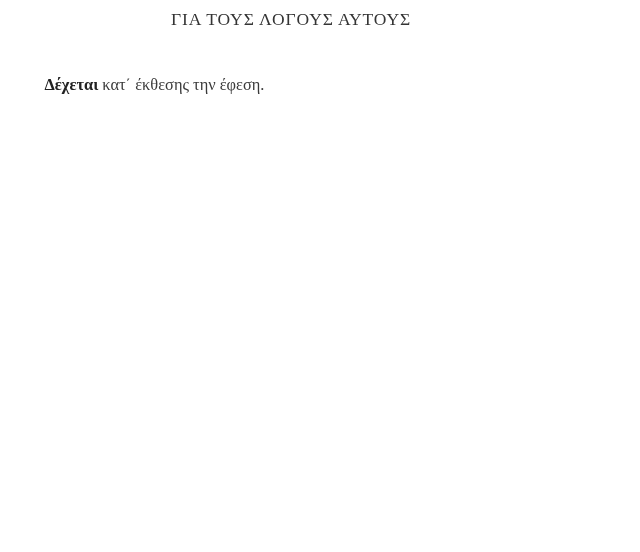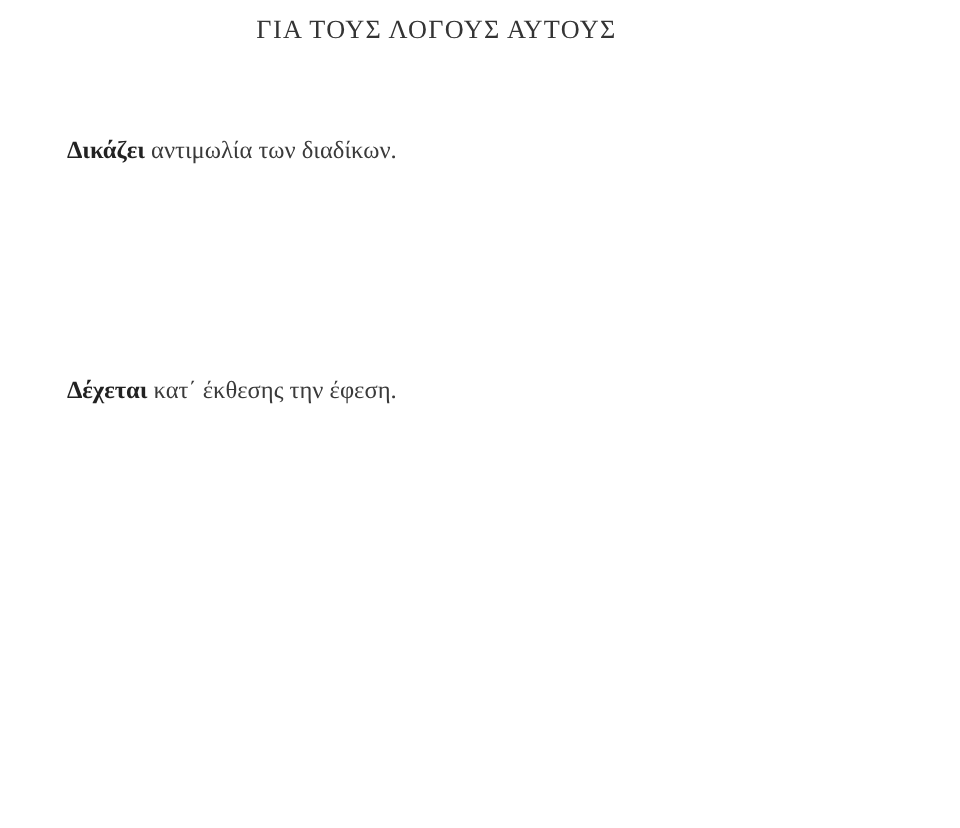--- a/index.html
+++ b/index.html
@@ -77,23 +77,20 @@
 </style>
 </head>
 <body>
 
 <div class="page">
 
   <h1 class="doc-title">ΓΙΑ ΤΟΥΣ ΛΟΓΟΥΣ ΑΥΤΟΥΣ</h1>
 
   <div class="body-block">
 
-    <p class="para first">
-      <span class="lead">Δικάζει</span><span> αντιμωλία των διαδίκων.</span>
-    </p>
 
 
     <p class="para">
       <span class="lead">Δέχεται</span><span> κατ΄ έκθεσης την έφεση.</span>
     </p>
 
   </div>
 </div>
 
 </body></html>

